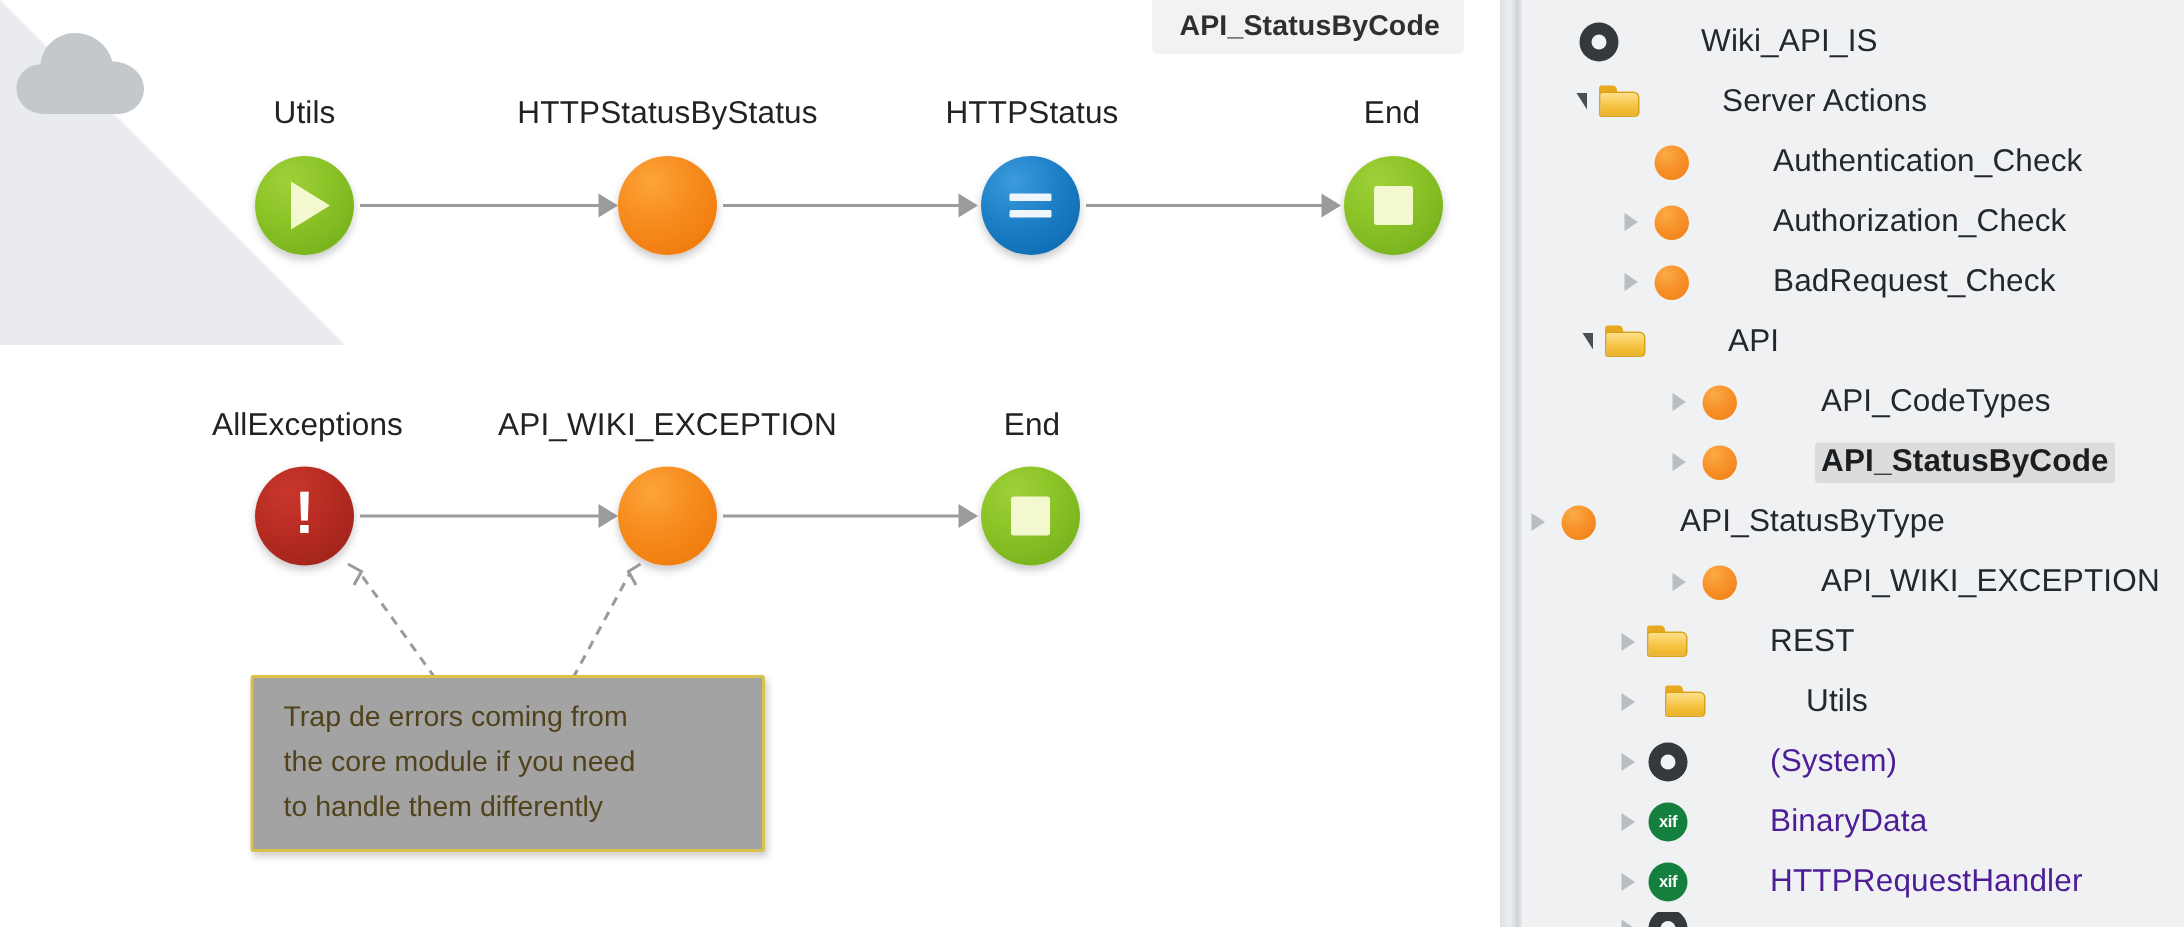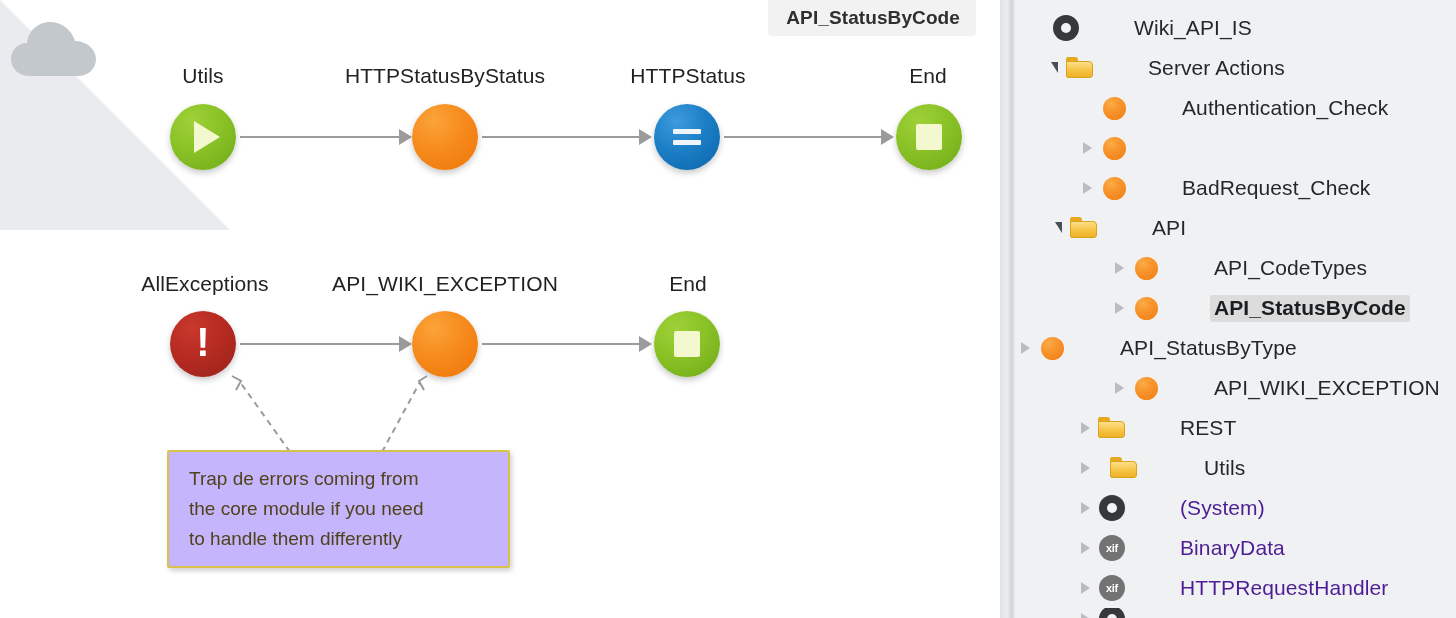--- a/index.html
+++ b/index.html
@@ -123,21 +123,21 @@
     border-left: 13px solid #9b9b9b;
     border-top: 8px solid transparent;
     border-bottom: 8px solid transparent;
   }
 
   
   #note {
     position: absolute;
     left: 167px; top: 450px;
     width: 343px; height: 118px;
-    background: #c4b5fd;
+    background: #a3a3a3;
     border: 2px solid #d8c24b;
     border-radius: 2px;
     box-shadow: 2px 3px 5px rgba(0,0,0,.18);
     padding: 12px 14px 17px 20px;
   }
   #note-text {
     font-size: 19px;
     line-height: 30px;
     color: #50421b;
     white-space: pre-line;
@@ -211,21 +211,21 @@
   }
   .ic-module::after {
     content: "";
     width: 10px; height: 10px;
     border-radius: 50%;
     background: #f2f3f4;
   }
   .ic-xif {
     width: 26px; height: 26px;
     border-radius: 50%;
-    background: #737373;
+    background: #15803d;
     display: flex; align-items: center; justify-content: center;
     color: #ffffff;
     font-size: 11px;
     font-weight: bold;
     letter-spacing: -.3px;
     font-family: "Liberation Sans", sans-serif;
   }
   .ic-folder { position: relative; width: 28px; height: 22px; }
   .ic-folder .tab {
     position: absolute; left: 0; top: 0;
@@ -370,20 +370,21 @@
           <div class="ic-dot"></div>
         </div>
       <div class="tree-label">Authentication_Check</div>
     </div>
 
     <div class="tree-row" style="padding-left:62px;">
       <div class="twisty collapsed"></div>
       <div class="tree-icon">
           <div class="ic-dot"></div>
         </div>
+      <div class="tree-label">Authorization_Check</div>
     </div>
 
     <div class="tree-row" style="padding-left:62px;">
       <div class="twisty collapsed"></div>
       <div class="tree-icon">
           <div class="ic-dot"></div>
         </div>
       <div class="tree-label">BadRequest_Check</div>
     </div>
 

